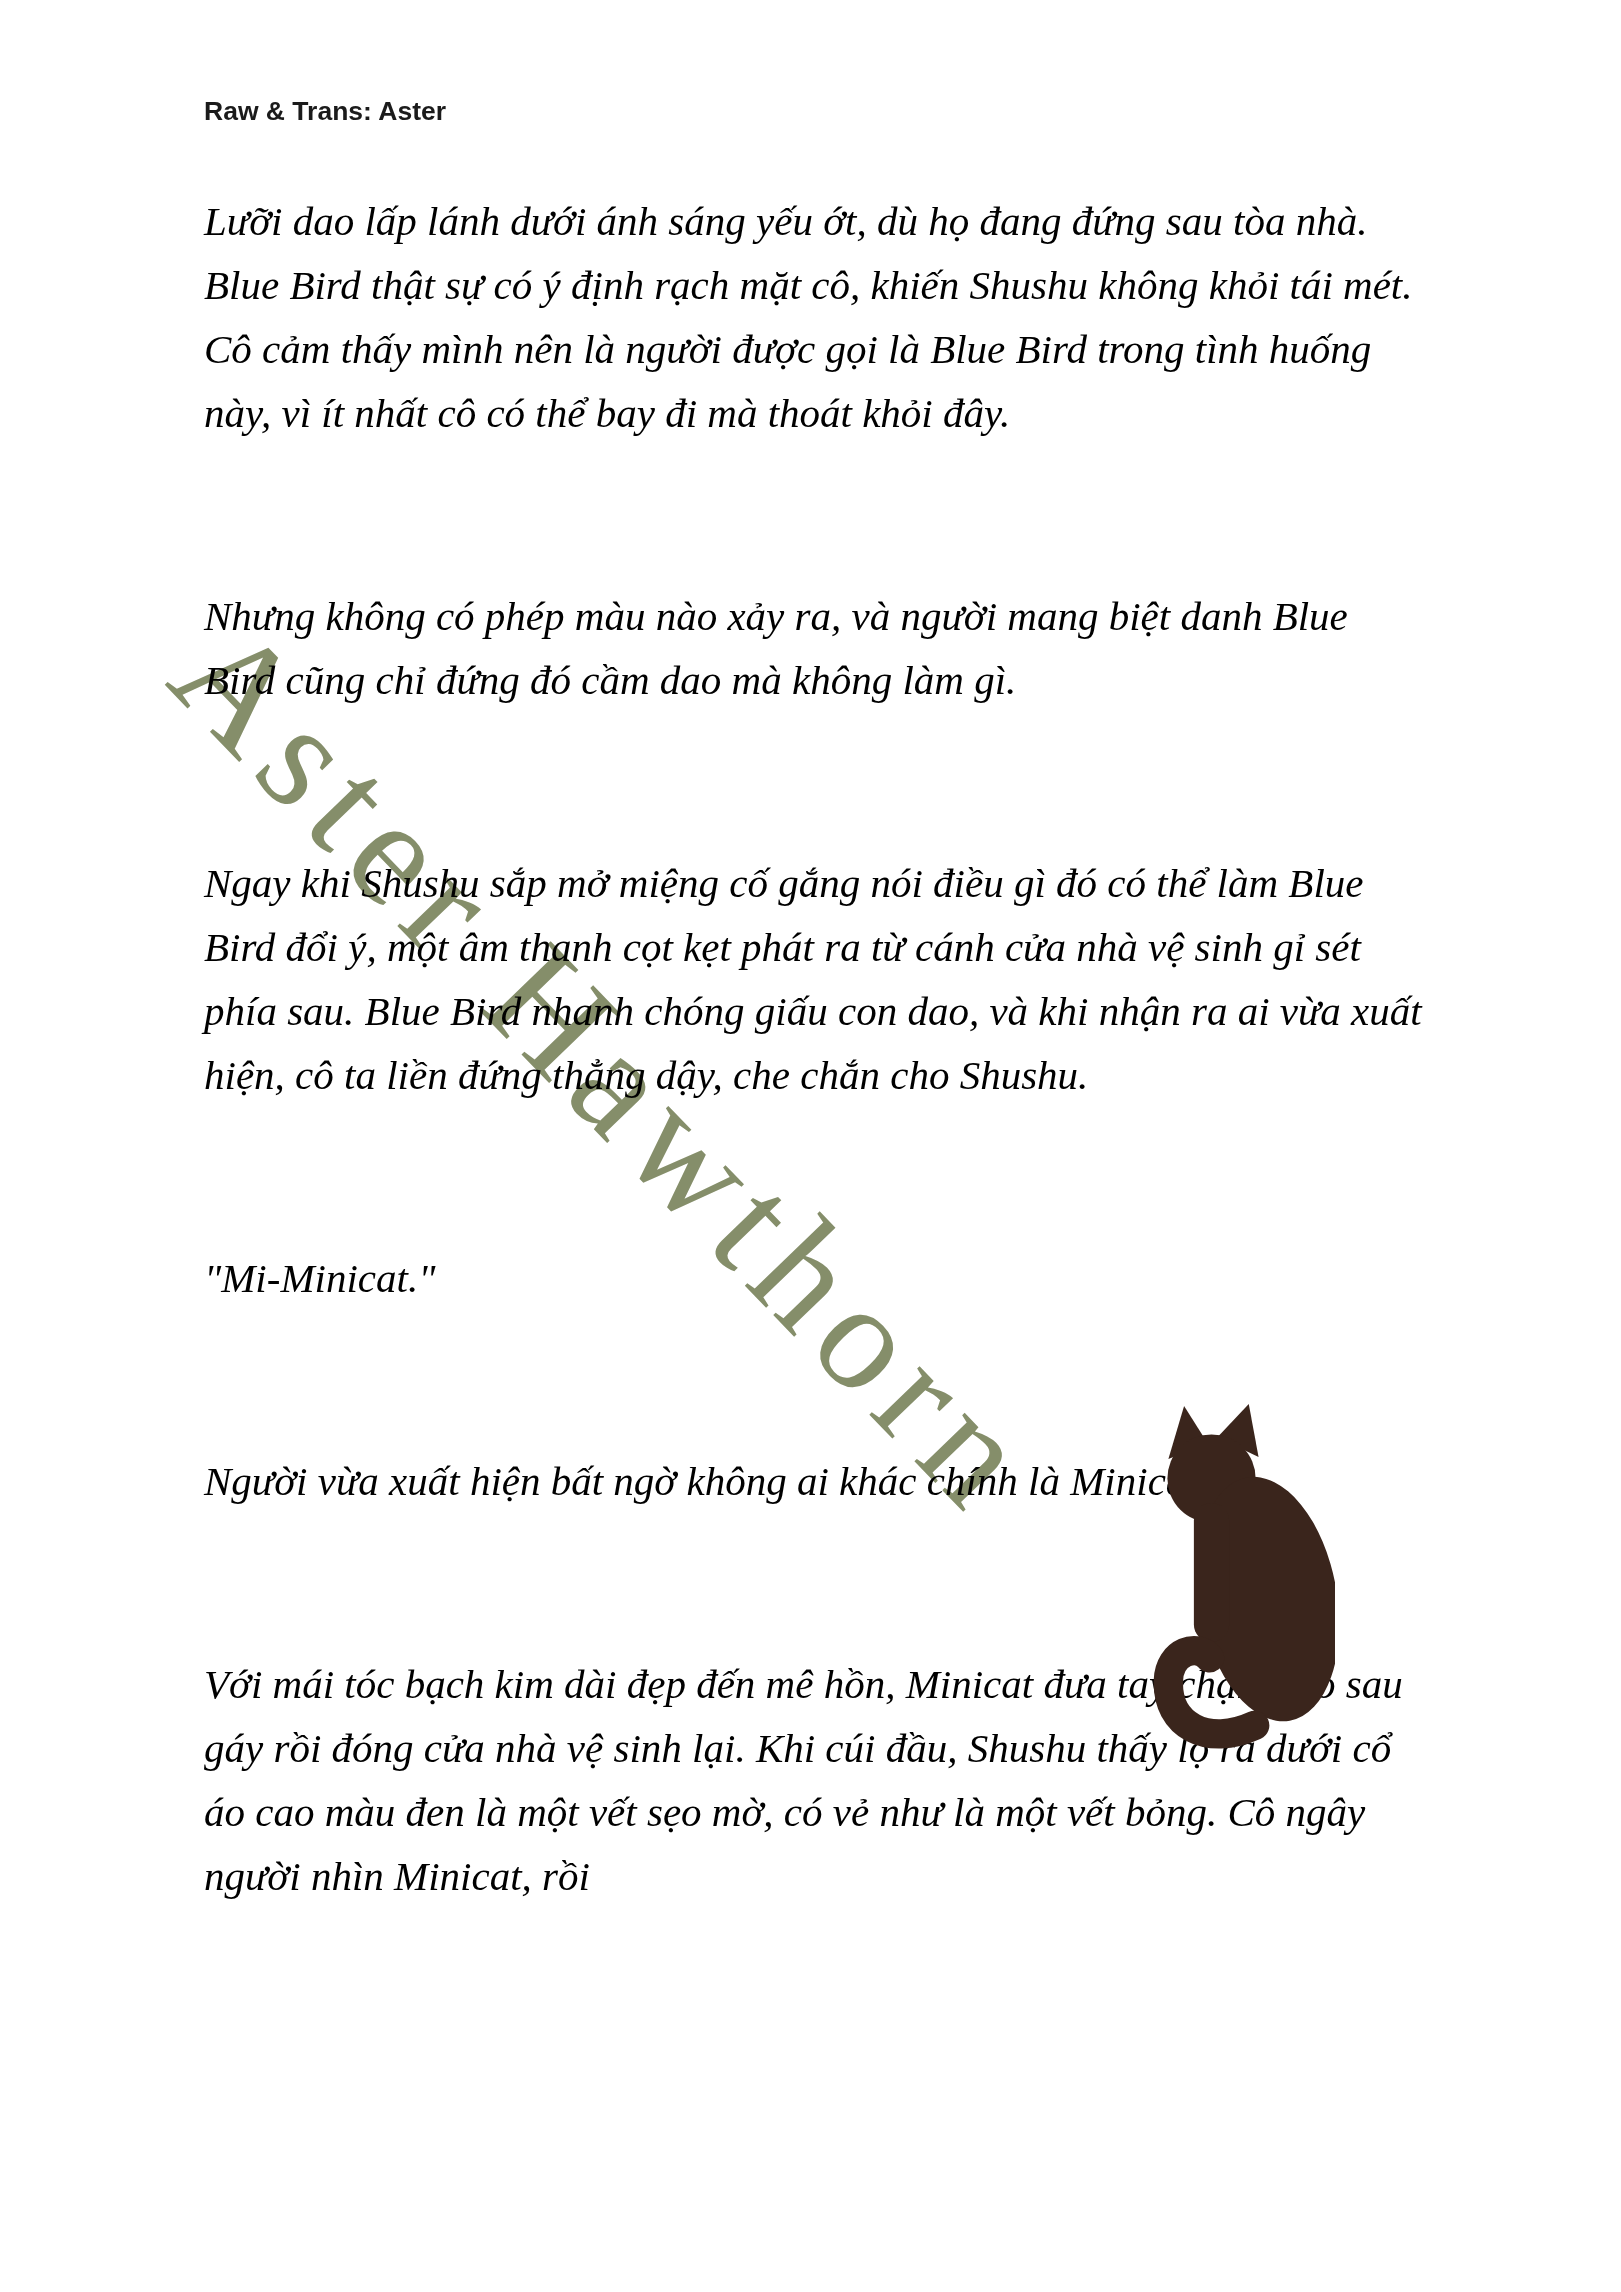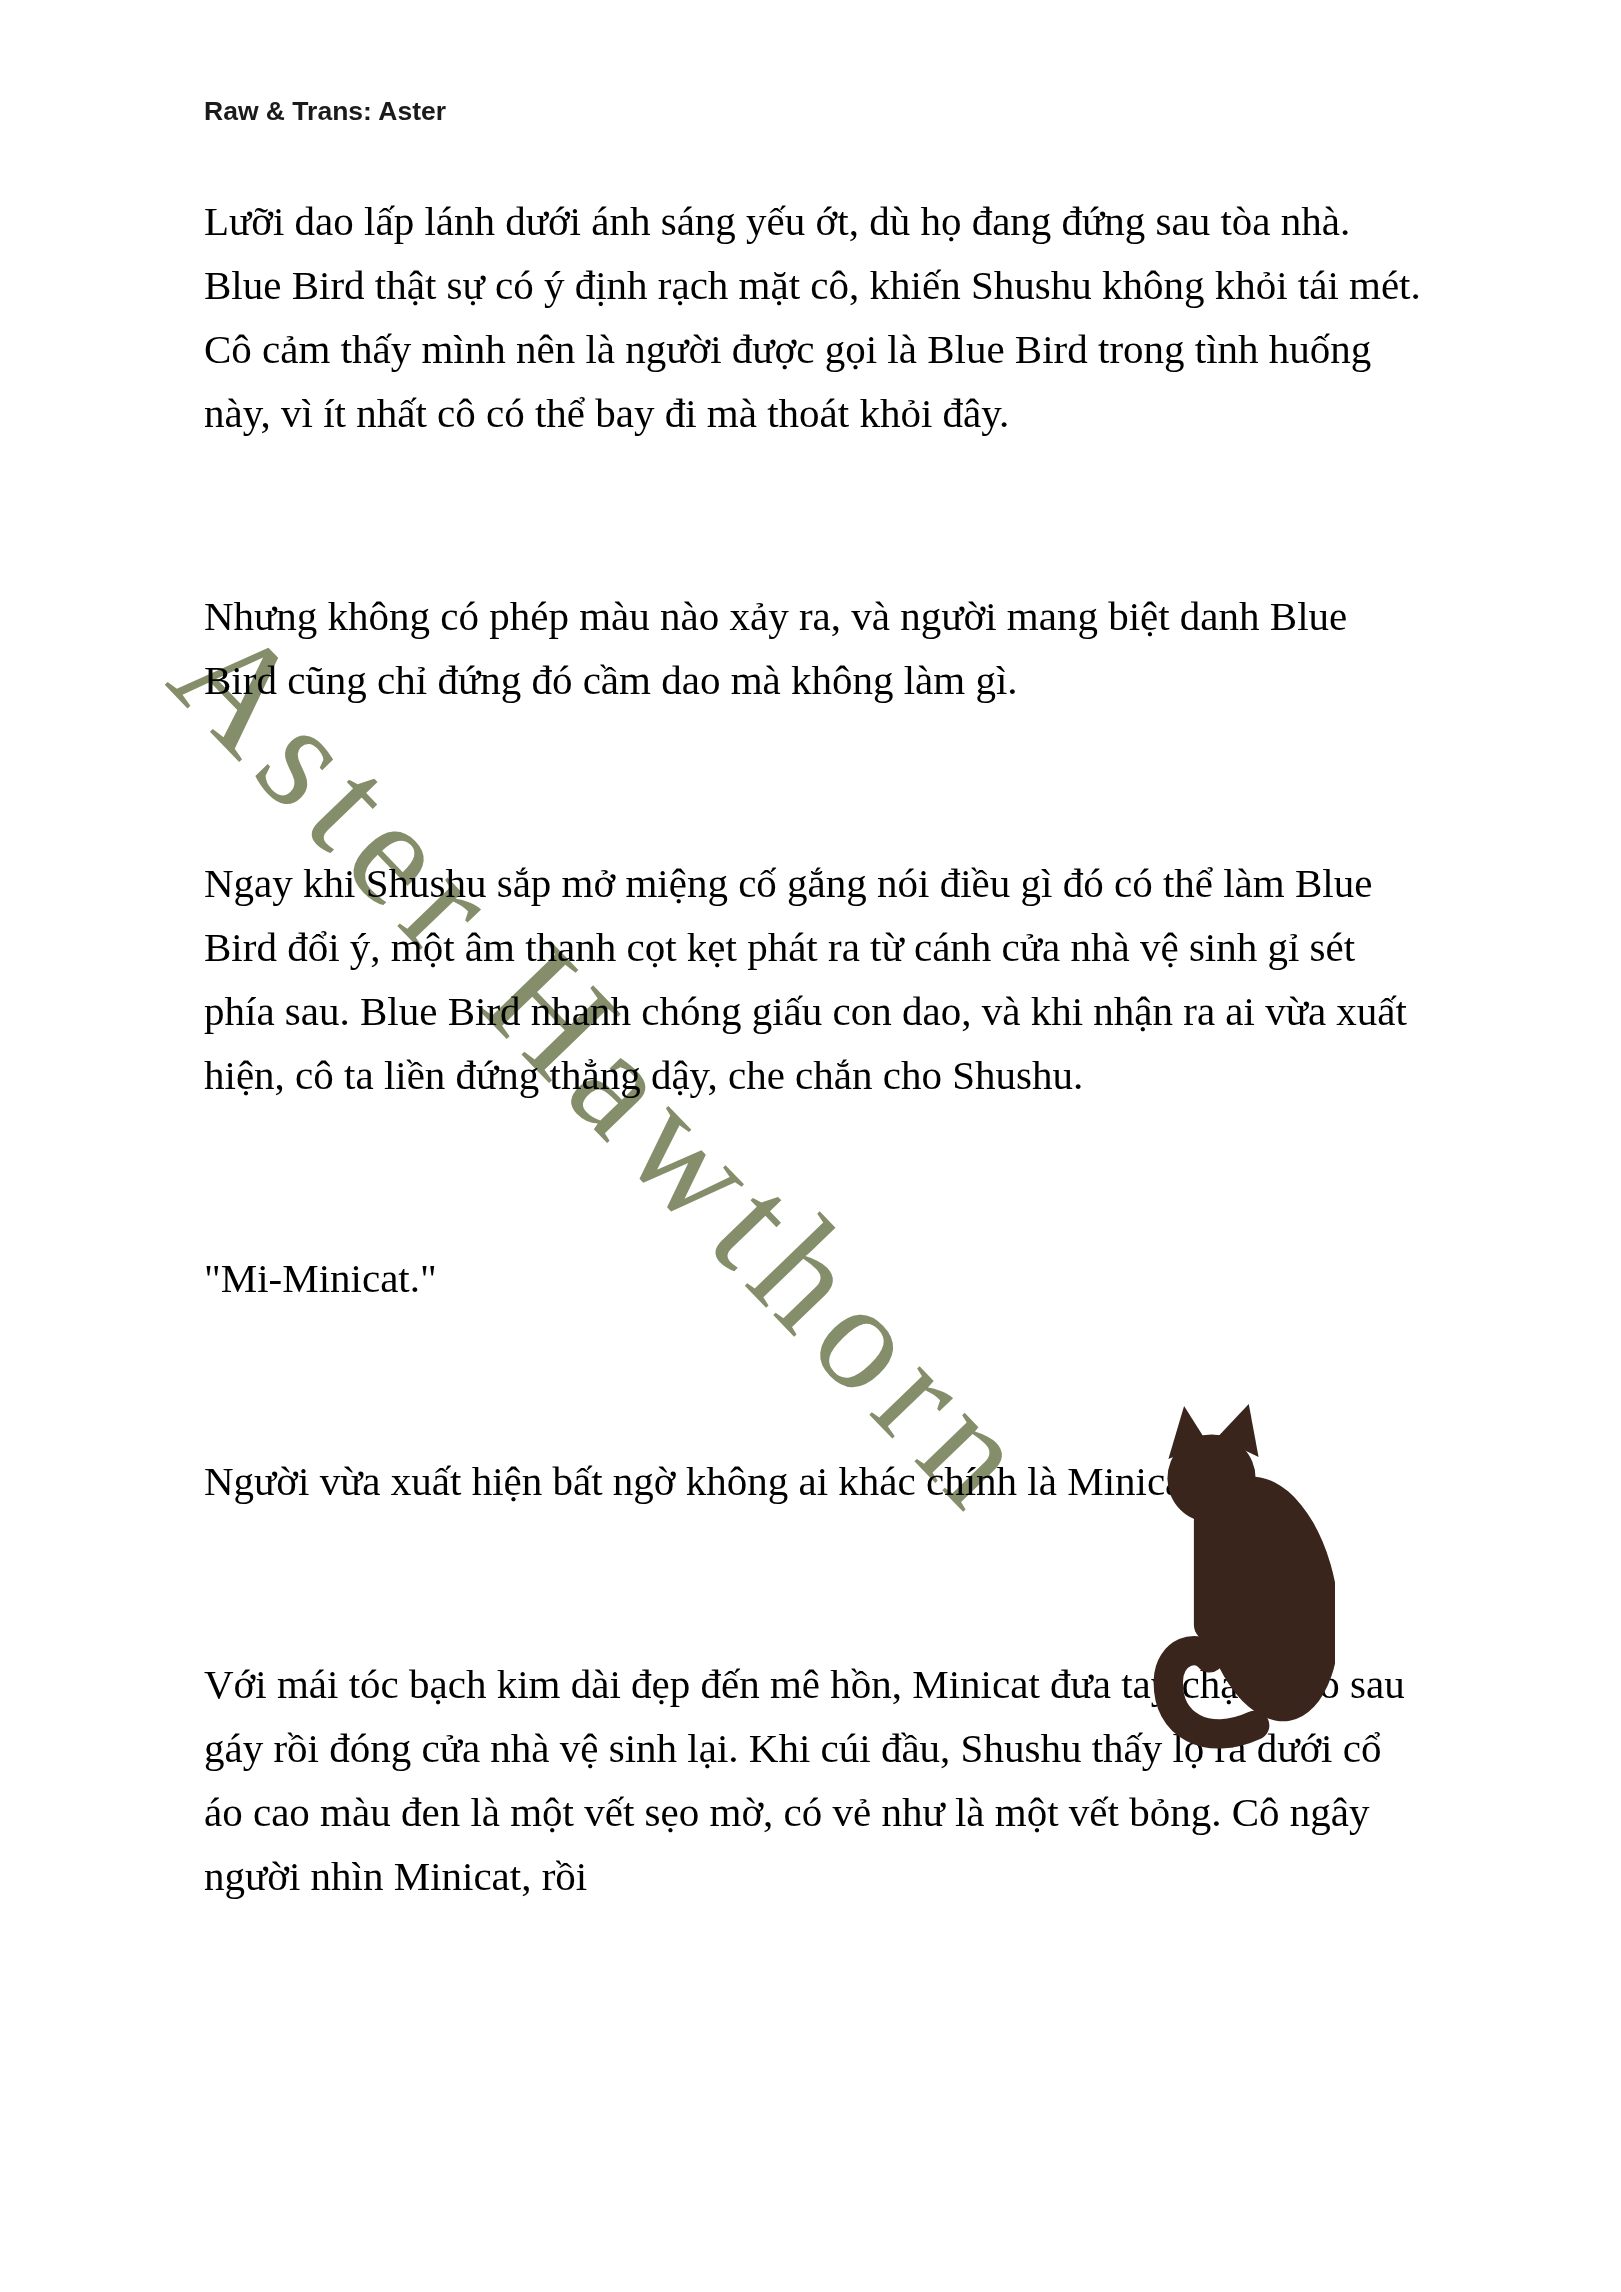--- a/index.html
+++ b/index.html
@@ -25,20 +25,21 @@
     font-size: 26.5px;
     color: #1b1b1b;
     z-index: 2;
   }
   .content {
     position: absolute;
     left: 204px;
     top: 189px;
     width: 1223px;
     z-index: 2;
+    font-style: italic;
   }
   .content p {
     margin: 0 0 139px 0;
     font-size: 41px;
     line-height: 64px;
     text-align: left;
   }
   .watermark {
     position: absolute;
     left: 263px;

